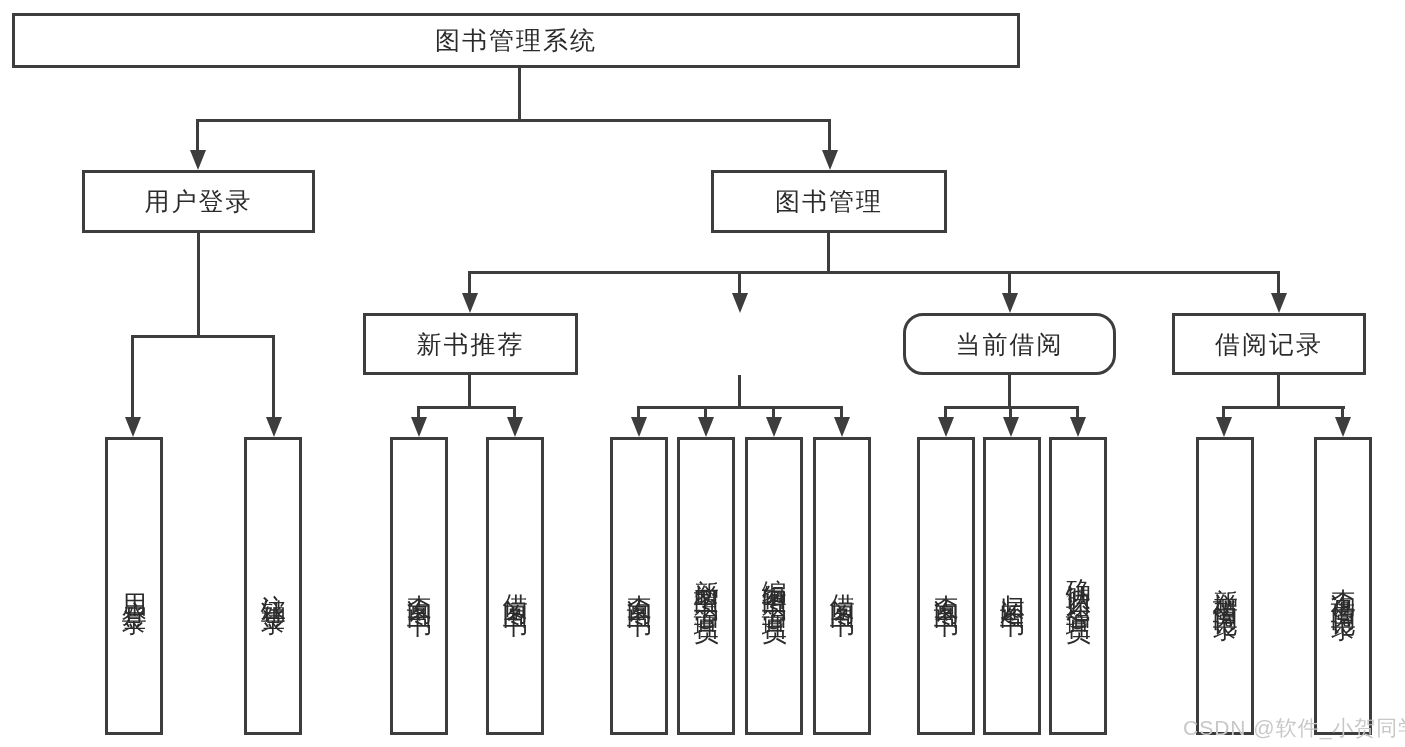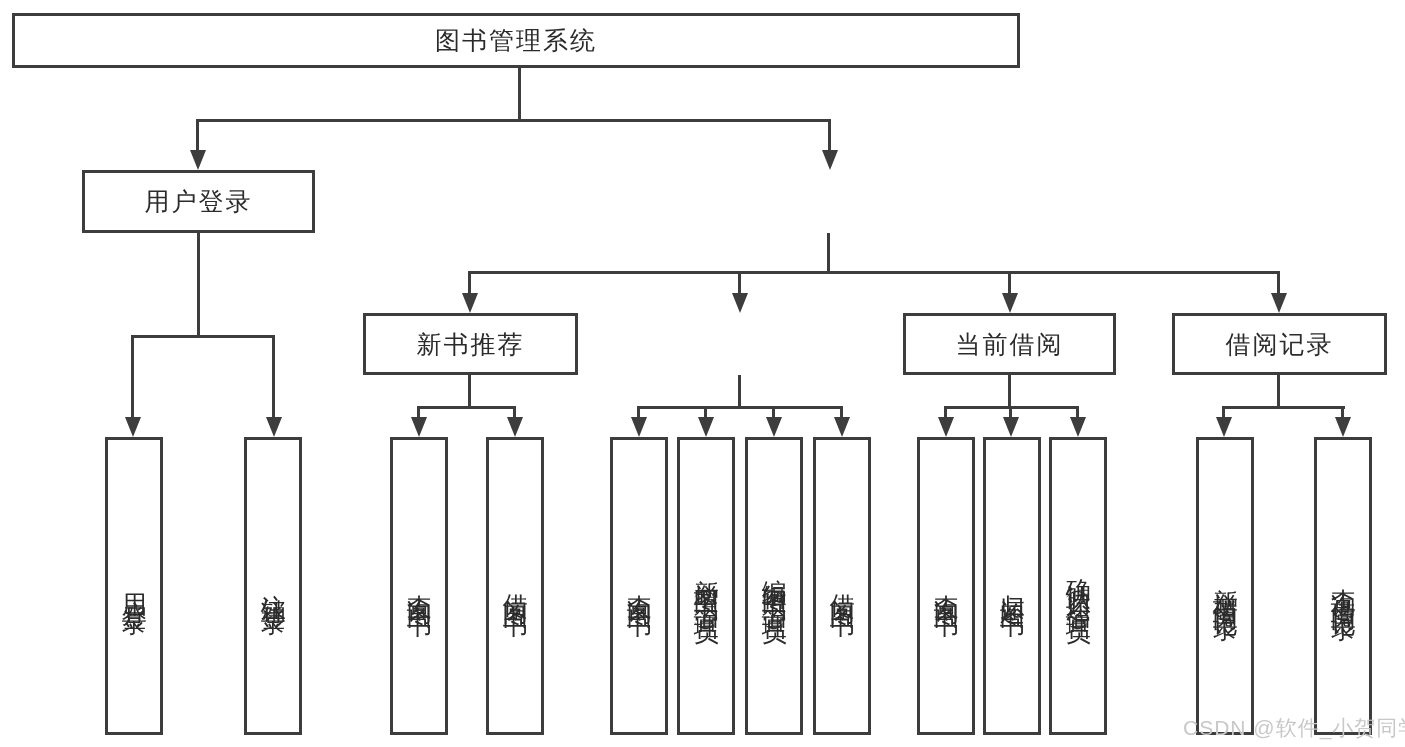--- a/index.html
+++ b/index.html
@@ -40,20 +40,23 @@
   <div class="vl" style="left:518px;top:68px;height:53px;"></div>
   <div class="hl" style="left:196px;top:119px;width:635px;"></div>
   <div class="vl" style="left:196px;top:119px;height:33px;"></div>
   <div class="ar" style="left:190px;top:150px;"></div>
   <div class="vl" style="left:828px;top:119px;height:33px;"></div>
   <div class="ar" style="left:822px;top:150px;"></div>
 
   <div class="box" style="left:82px;top:170px;width:233px;height:63px;">
     <span class="hlabel">用户登录</span>
   </div>
+  <div class="box" style="left:711px;top:170px;width:236px;height:63px;">
+    <span class="hlabel">图书管理</span>
+  </div>
 
   <div class="vl" style="left:197px;top:233px;height:104px;"></div>
   <div class="hl" style="left:131px;top:335px;width:144px;"></div>
   <div class="vl" style="left:131px;top:335px;height:84px;"></div>
   <div class="ar" style="left:125px;top:417px;"></div>
   <div class="vl" style="left:272px;top:335px;height:84px;"></div>
   <div class="ar" style="left:266px;top:417px;"></div>
 
   <div class="vl" style="left:827px;top:233px;height:41px;"></div>
   <div class="hl" style="left:468px;top:271px;width:812px;"></div>
@@ -62,24 +65,24 @@
   <div class="vl" style="left:738px;top:271px;height:24px;"></div>
   <div class="ar" style="left:732px;top:293px;"></div>
   <div class="vl" style="left:1008px;top:271px;height:24px;"></div>
   <div class="ar" style="left:1002px;top:293px;"></div>
   <div class="vl" style="left:1277px;top:271px;height:24px;"></div>
   <div class="ar" style="left:1271px;top:293px;"></div>
 
   <div class="box" style="left:363px;top:313px;width:215px;height:62px;text-align:center;">
     <span class="hlabel">新书推荐</span>
   </div>
-  <div class="box" style="left:903px;top:313px;width:213px;height:62px;">
+  <div class="box" style="left:903px;top:313px;width:213px;height:62px;border-radius:20px;">
     <span class="hlabel">当前借阅</span>
   </div>
-  <div class="box" style="left:1172px;top:313px;width:215px;height:62px;">
+  <div class="box" style="left:1172px;top:313px;width:194px;height:62px;">
     <span class="hlabel">借阅记录</span>
   </div>
 
   <div class="vl" style="left:468px;top:375px;height:34px;"></div>
   <div class="hl" style="left:417px;top:406px;width:99px;"></div>
   <div class="vl" style="left:417px;top:406px;height:13px;"></div>
   <div class="ar" style="left:411px;top:417px;"></div>
   <div class="vl" style="left:513px;top:406px;height:13px;"></div>
   <div class="ar" style="left:507px;top:417px;"></div>
 

